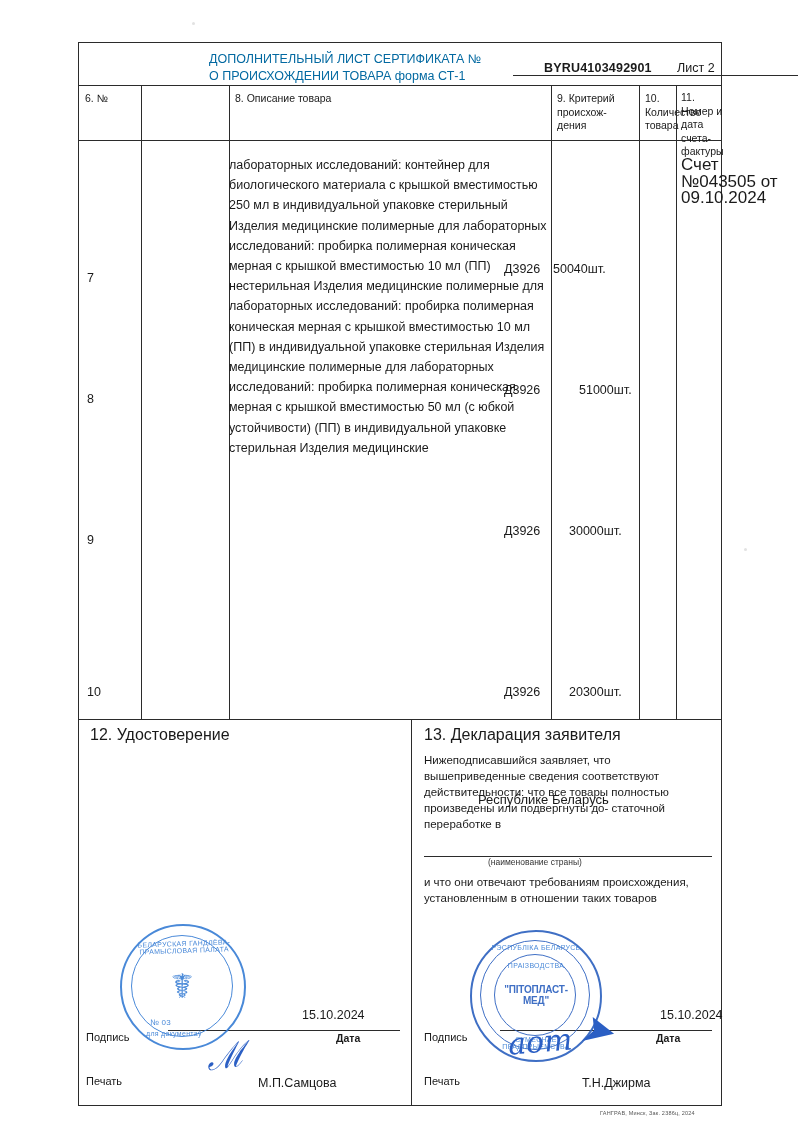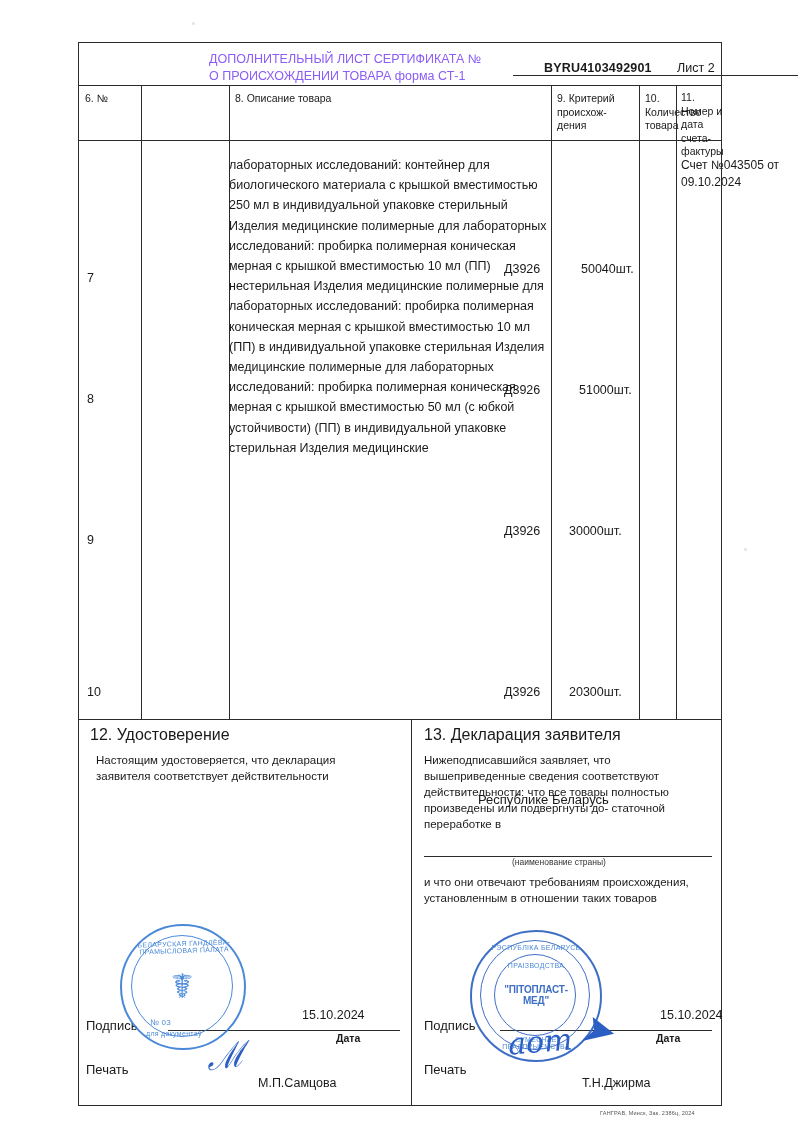--- a/index.html
+++ b/index.html
@@ -40,21 +40,21 @@
     width: 642px;
     height: 42px;
   }
   .hdr-title {
     position: absolute;
     left: 130px;
     top: 8px;
     width: 300px;
     font-size: 12.5px;
     line-height: 17px;
-    color: #8b5cf6;
+    color: #0369a1;
   }
   .hdr-cert-no {
     position: absolute;
     left: 465px;
     top: 18px;
     font-size: 12.5px;
     font-weight: bold;
     letter-spacing: 0.2px;
   }
   .hdr-sheet {
@@ -123,21 +123,21 @@
   }
   .qty {
     position: absolute;
     font-size: 12.5px;
   }
   .invoice {
     position: absolute;
     left: 602px;
     top: 16px;
     width: 105px;
-    font-size: 12px;
+    font-size: 17px;
     line-height: 16.5px;
   }
   .continuation {
     position: absolute;
     left: 79px;
     top: 700px;
     width: 642px;
     text-align: center;
     font-size: 12.5px;
   }
@@ -182,21 +182,22 @@
     height: 1px;
     background: #2b2b2b;
   }
   .country-cap {
     position: absolute;
     font-size: 8.5px;
     color: #333;
   }
   .sig-label {
     position: absolute;
-    font-size: 13px;
+    font-size: 11px;
+    margin-top: 13px;
   }
   .date-val {
     position: absolute;
     font-size: 12.5px;
   }
   .date-rule {
     position: absolute;
     height: 1px;
     background: #2b2b2b;
   }
@@ -340,47 +341,46 @@
     <div class="cell-num" style="left:8px;  top:130px;">7</div>
     <div class="cell-num" style="left:8px;  top:251px;">8</div>
     <div class="cell-num" style="left:8px;  top:392px;">9</div>
     <div class="cell-num" style="left:8px;  top:544px;">10</div>
 
     <div class="crit" style="left:425px; top:121px;">Д3926</div>
     <div class="crit" style="left:425px; top:242px;">Д3926</div>
     <div class="crit" style="left:425px; top:383px;">Д3926</div>
     <div class="crit" style="left:425px; top:544px;">Д3926</div>
 
-    <div class="qty" style="left:502px; top:121px;">50040шт.</div>
+    <div class="qty" style="left:474px; top:121px;">50040шт.</div>
     <div class="qty" style="left:490px; top:242px;margin-left:10px;">51000шт.</div>
     <div class="qty" style="left:490px; top:383px;">30000шт.</div>
     <div class="qty" style="left:490px; top:544px;">20300шт.</div>
 
     <div class="invoice">Счет №043505 от 09.10.2024</div>
   </div>
 
 
   <div class="bottom"></div>
   <div class="mid-v"></div>
 
   <div class="blk-label" style="left:90px; top:726px;">12.   Удостоверение</div>
-  <div class="blk-text" style="left:96px; top:752px; width:290px;">Настоящим удостоверяется, что декларация заявителя соответствует действительности</div>
 
   <div class="sig-label" style="left:86px; top:1018px;">Подпись</div>
   <div class="sig-label" style="left:86px; top:1062px;">Печать</div>
   <div class="date-val" style="left:302px; top:1008px;">15.10.2024</div>
   <div class="date-rule" style="left:168px; top:1030px; width:232px;"></div>
   <div class="date-cap" style="left:336px; top:1032px;">Дата</div>
   <div class="name-val" style="left:258px; top:1076px;">М.П.Самцова</div>
 
   <div class="blk-label" style="left:424px; top:726px;">13.   Декларация заявителя</div>
   <div class="blk-text" style="left:424px; top:752px; width:288px;">Нижеподписавшийся заявляет, что вышеприведенные сведения  соответствуют  действительности:  что  все товары  полностью произведены или подвергнуты до- статочной переработке в</div>
   <div class="country-line" style="left:478px; top:792px;">Республике Беларусь</div>
   <div class="country-rule" style="left:424px; top:856px; width:288px;"></div>
-  <div class="country-cap" style="left:512px; top:857px;">(наименование страны)</div>
+  <div class="country-cap" style="left:488px; top:857px;">(наименование страны)</div>
   <div class="blk-text" style="left:424px; top:874px; width:288px;">и что они отвечают требованиям происхождения, установленным в отношении таких товаров</div>
 
   <div class="sig-label" style="left:424px; top:1018px;">Подпись</div>
   <div class="sig-label" style="left:424px; top:1062px;">Печать</div>
   <div class="date-val" style="left:660px; top:1008px;">15.10.2024</div>
   <div class="date-rule" style="left:500px; top:1030px; width:212px;"></div>
   <div class="date-cap" style="left:656px; top:1032px;">Дата</div>
   <div class="name-val" style="left:582px; top:1076px;">Т.Н.Джирма</div>
 
   <div class="stamp stamp1">

